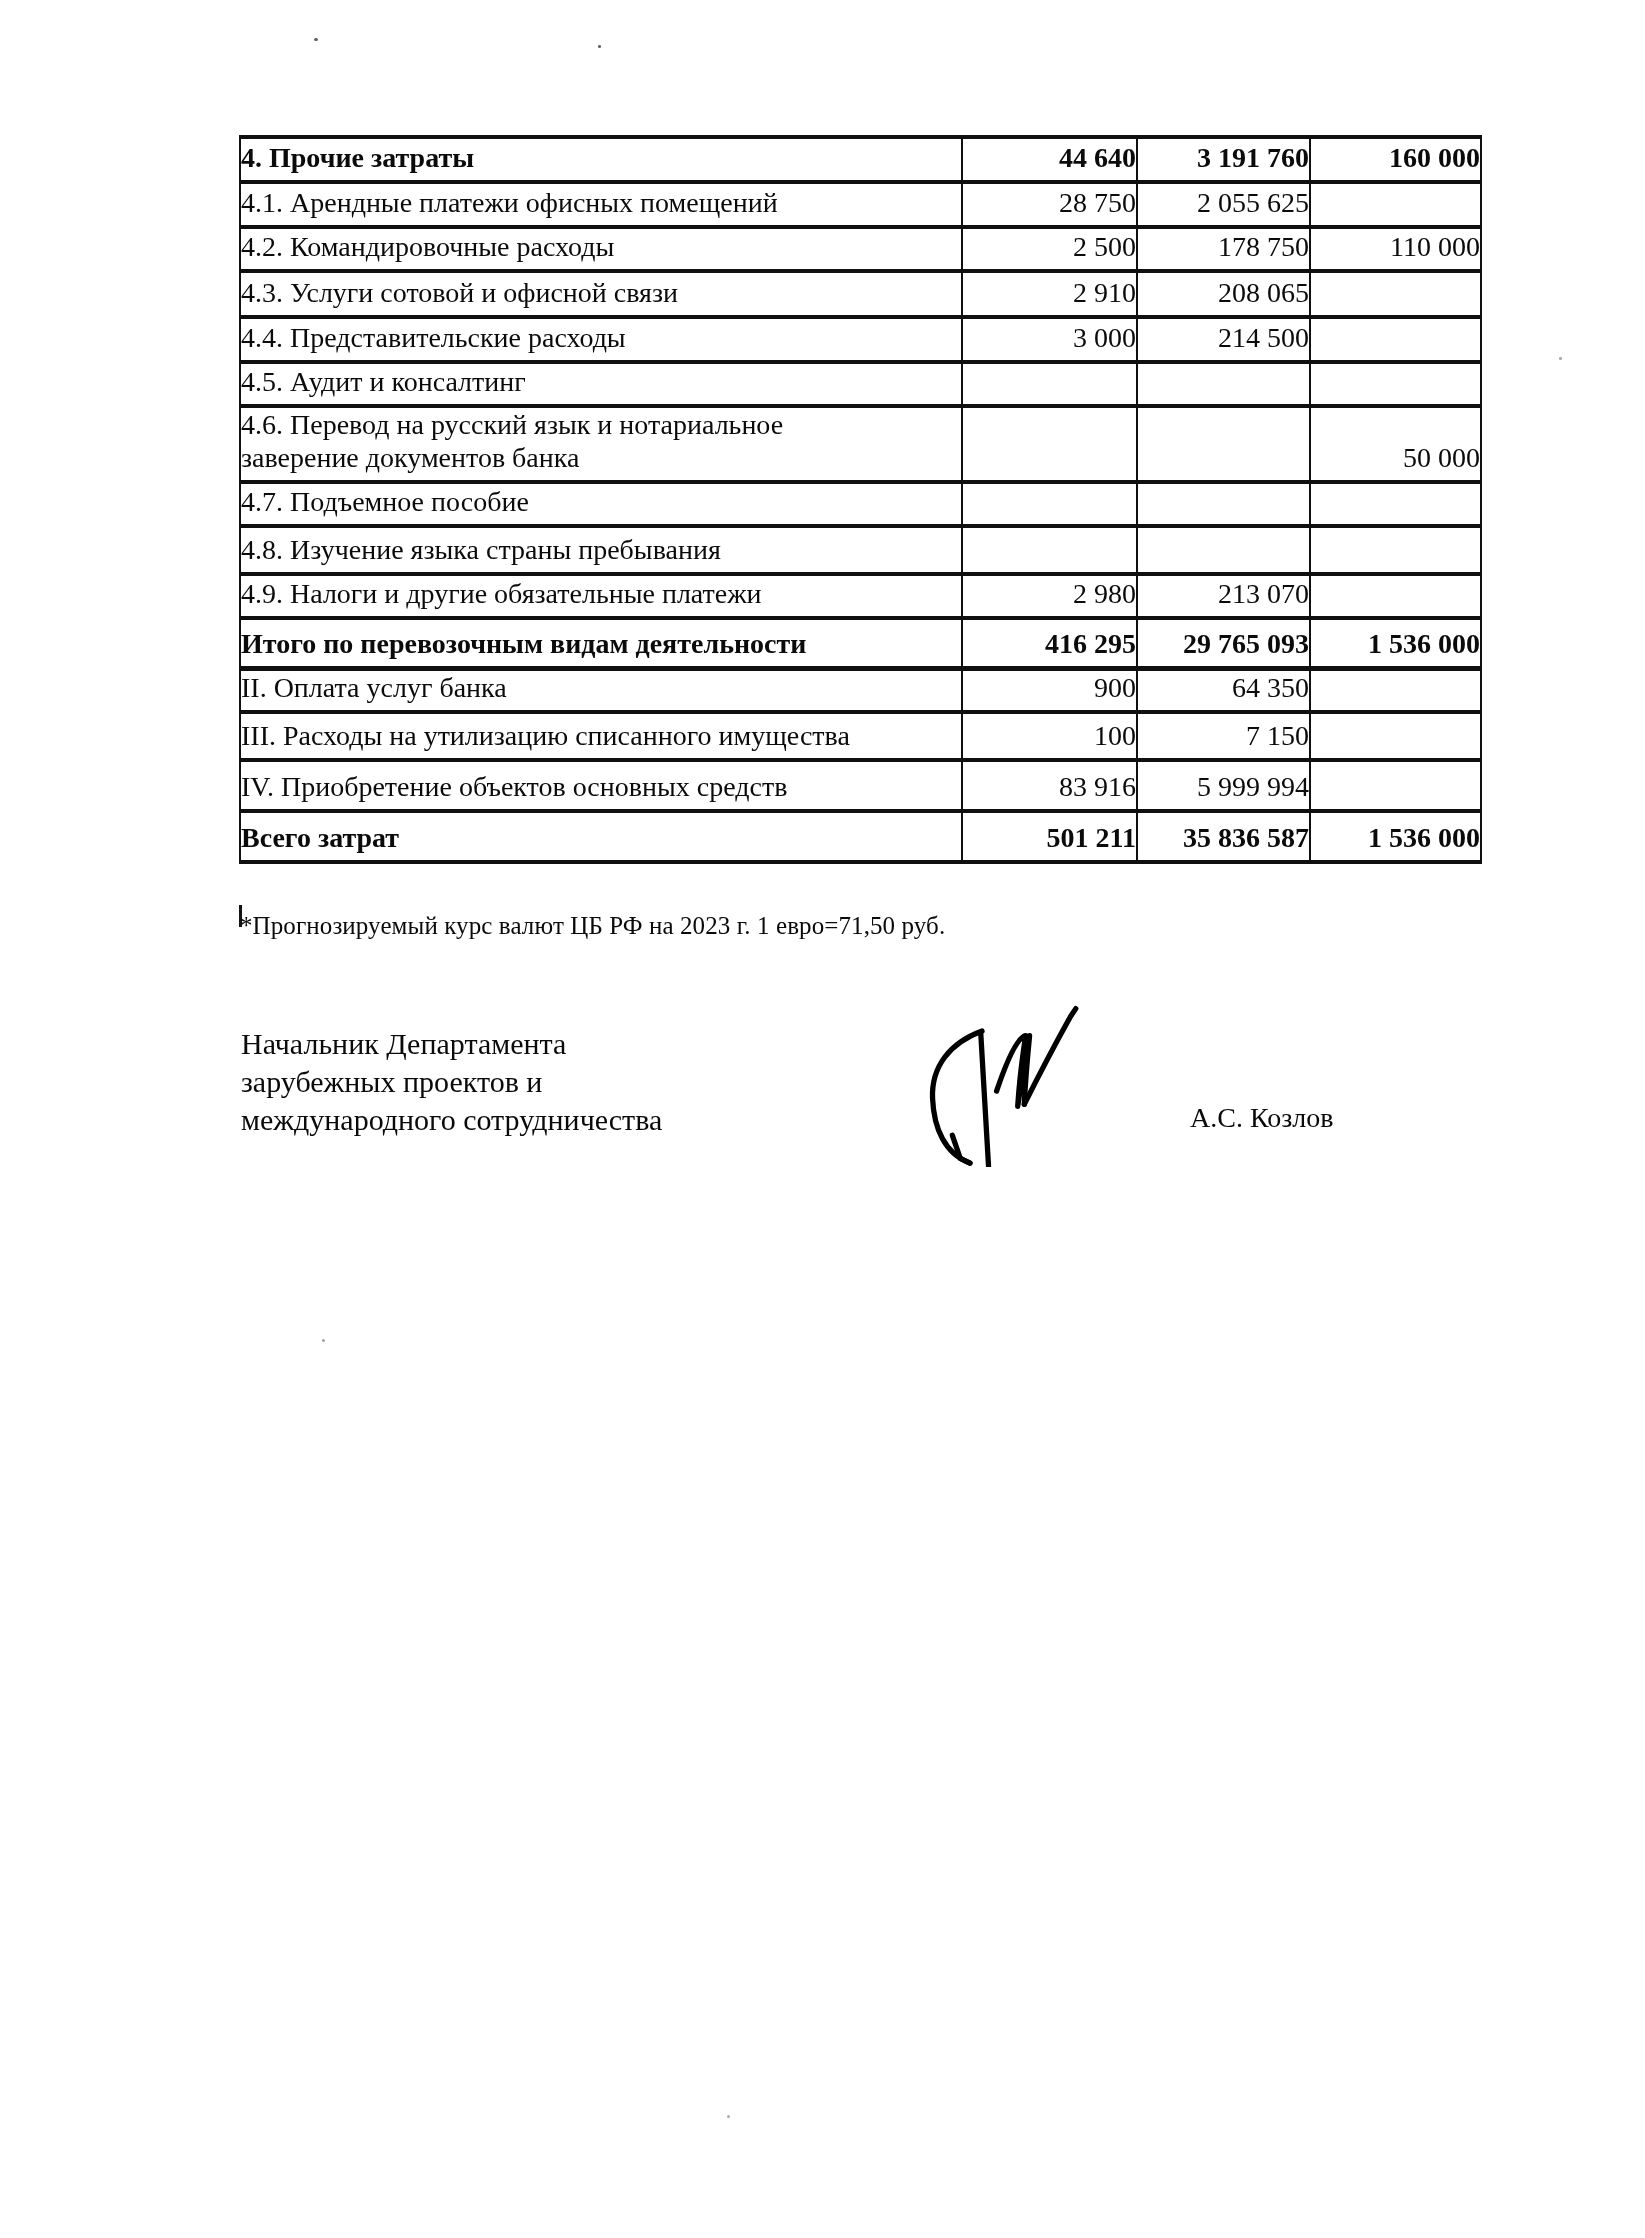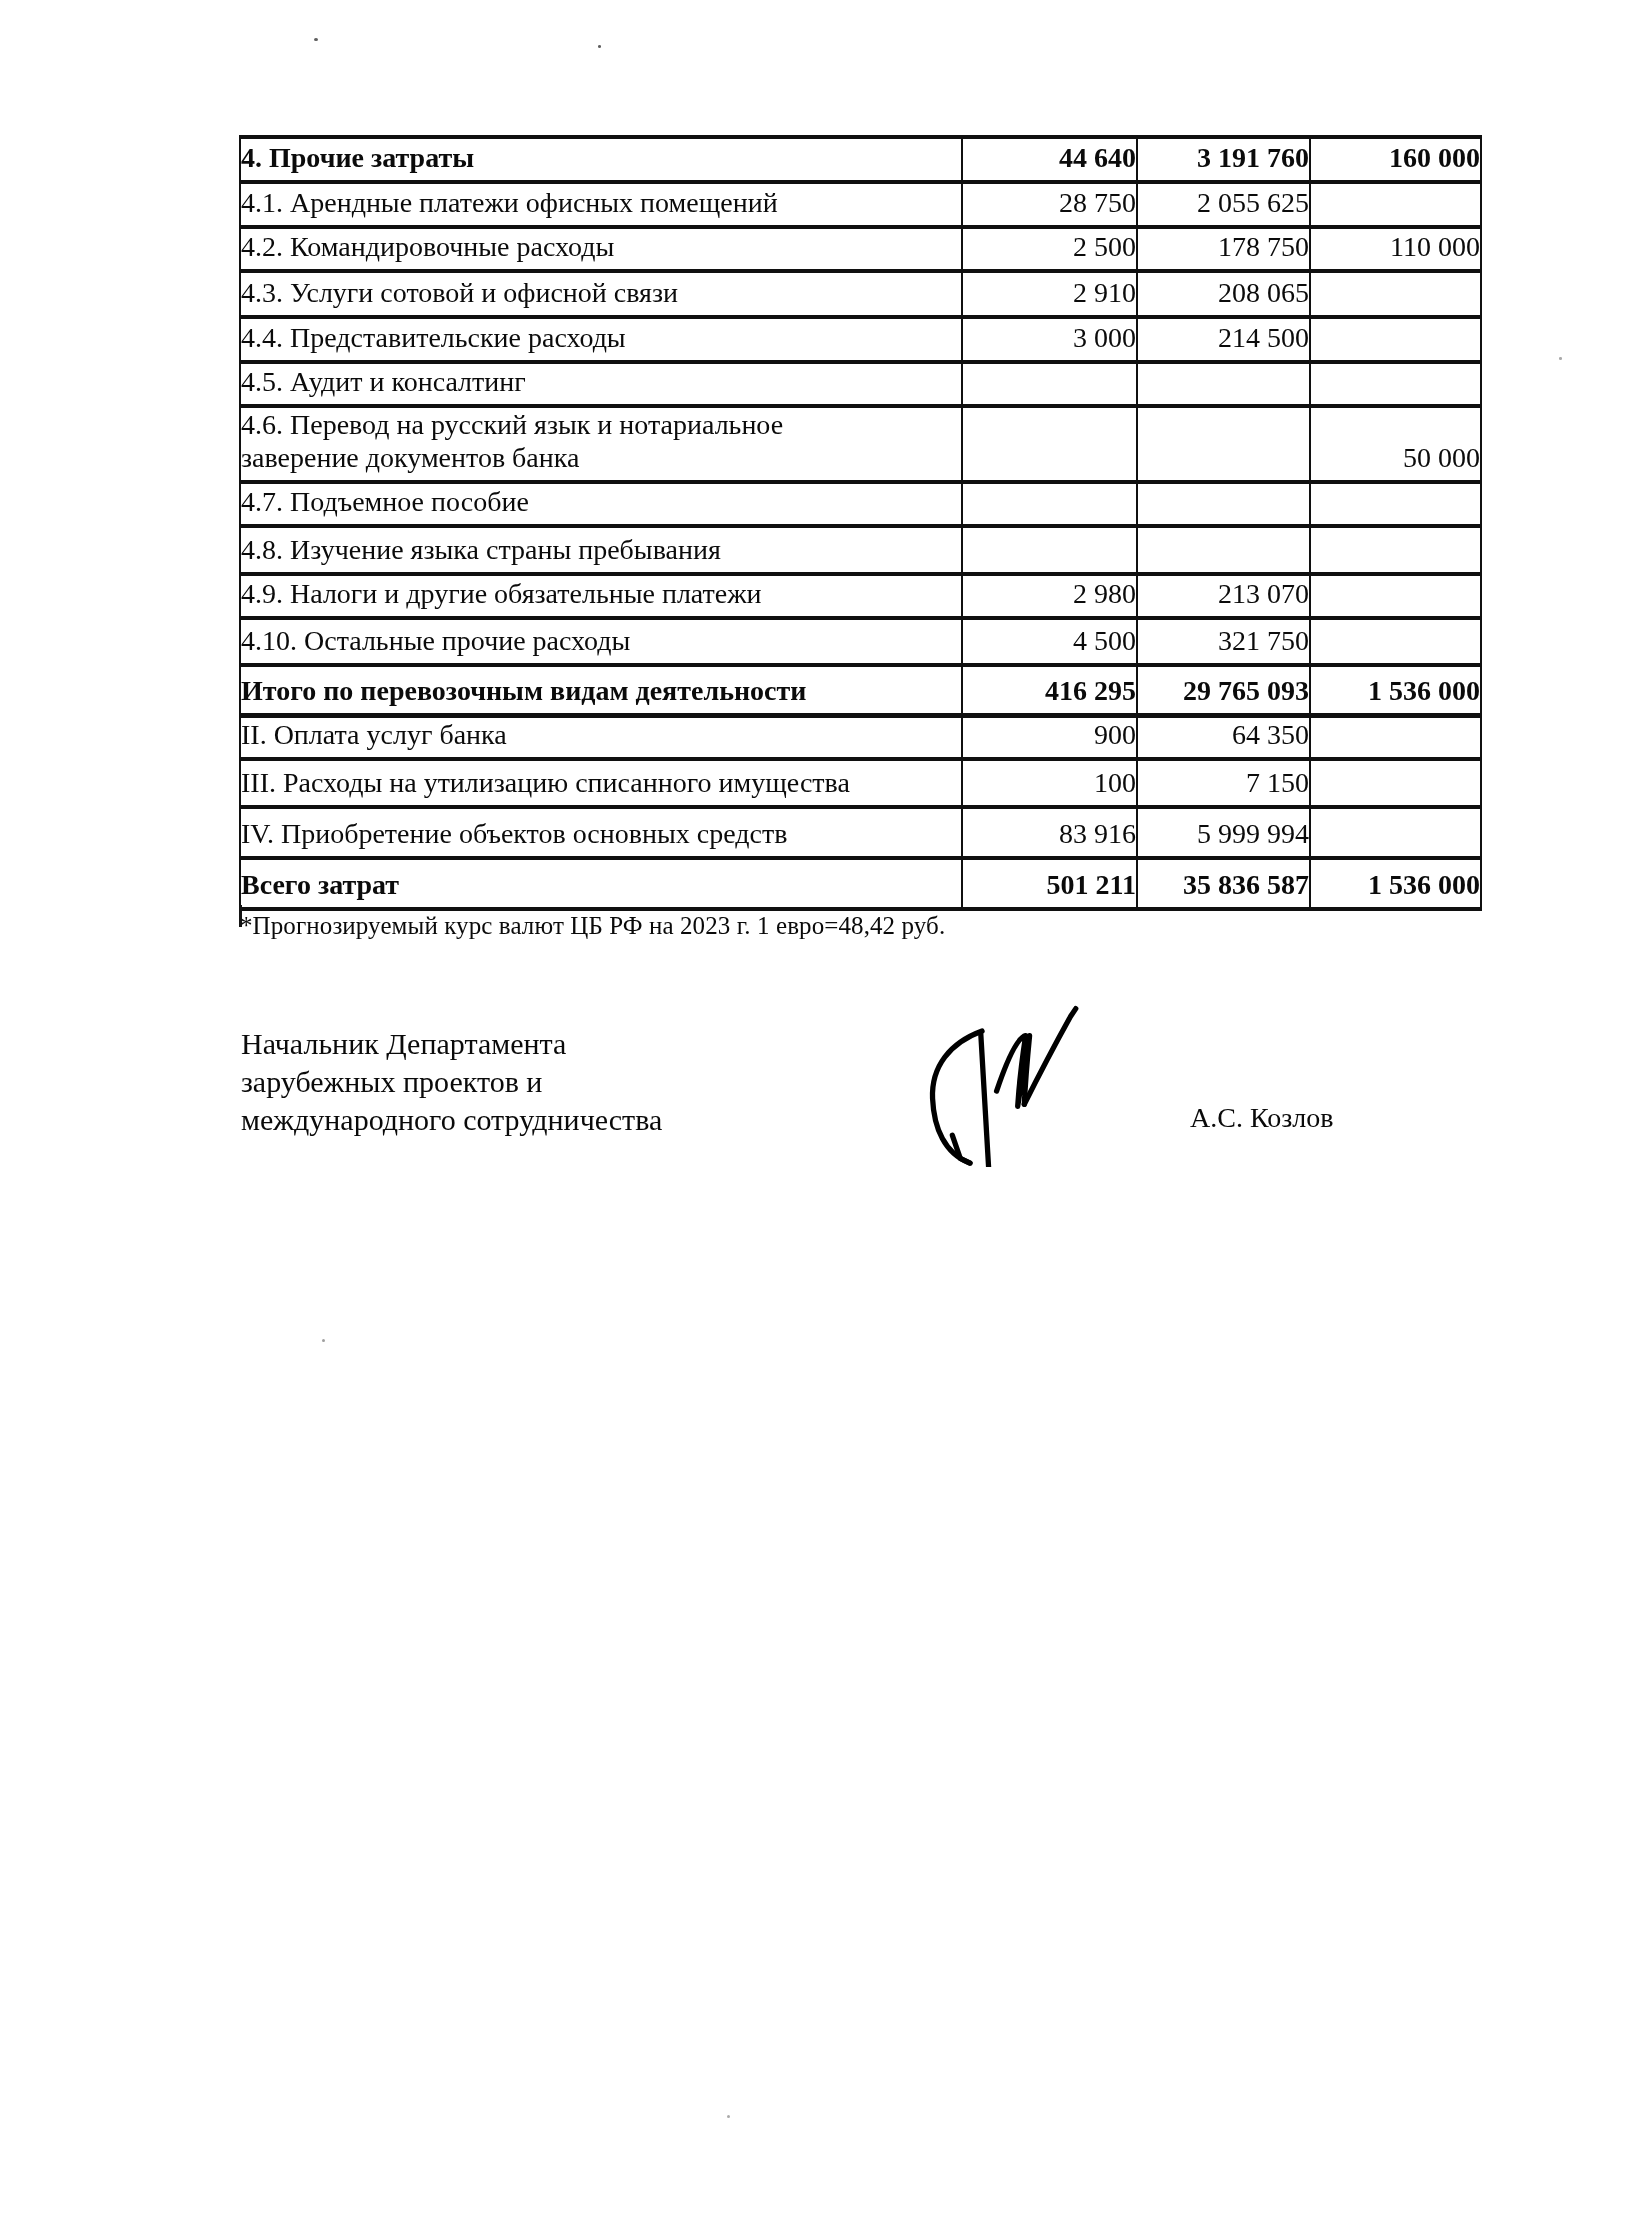--- a/index.html
+++ b/index.html
@@ -179,26 +179,20 @@
           <td class="num"></td>
           <td class="num"></td>
           <td class="num"></td>
         </tr>
         <tr style="height:44px">
           <td class="desc">4.9. Налоги и другие обязательные платежи</td>
           <td class="num">2 980</td>
           <td class="num">213 070</td>
           <td class="num"></td>
         </tr>
-        <tr style="height:47px">
-          <td class="desc">4.10. Остальные прочие расходы</td>
-          <td class="num">4 500</td>
-          <td class="num">321 750</td>
-          <td class="num"></td>
-        </tr>
         <tr class="bold total-row" style="height:50px">
           <td class="desc">Итого по перевозочным видам деятельности</td>
           <td class="num">416 295</td>
           <td class="num">29 765 093</td>
           <td class="num">1 536 000</td>
         </tr>
         <tr style="height:42px">
           <td class="desc">II. Оплата услуг банка</td>
           <td class="num">900</td>
           <td class="num">64 350</td>
@@ -221,21 +215,21 @@
           <td class="num">501 211</td>
           <td class="num">35 836 587</td>
           <td class="num">1 536 000</td>
         </tr>
       </tbody>
     </table>
   </div>
 
   <div class="border-hook"></div>
 
-  <div class="footnote">*Прогнозируемый курс валют ЦБ РФ на 2023 г. 1 евро=48,42 руб.</div>
+  <div class="footnote">*Прогнозируемый курс валют ЦБ РФ на 2023 г. 1 евро=71,50 руб.</div>
 
   <div class="sig-title">
     <div>Начальник Департамента</div>
     <div>зарубежных проектов и</div>
     <div>международного сотрудничества</div>
   </div>
 
   <svg class="signature-svg" viewBox="0 0 350 350">
     <g fill="none" stroke="#000000" stroke-width="8" stroke-linecap="round" stroke-linejoin="round">
       <path d="M 122 344 C 85 330 68 292 66 246 C 64 198 92 162 141 144"></path>

